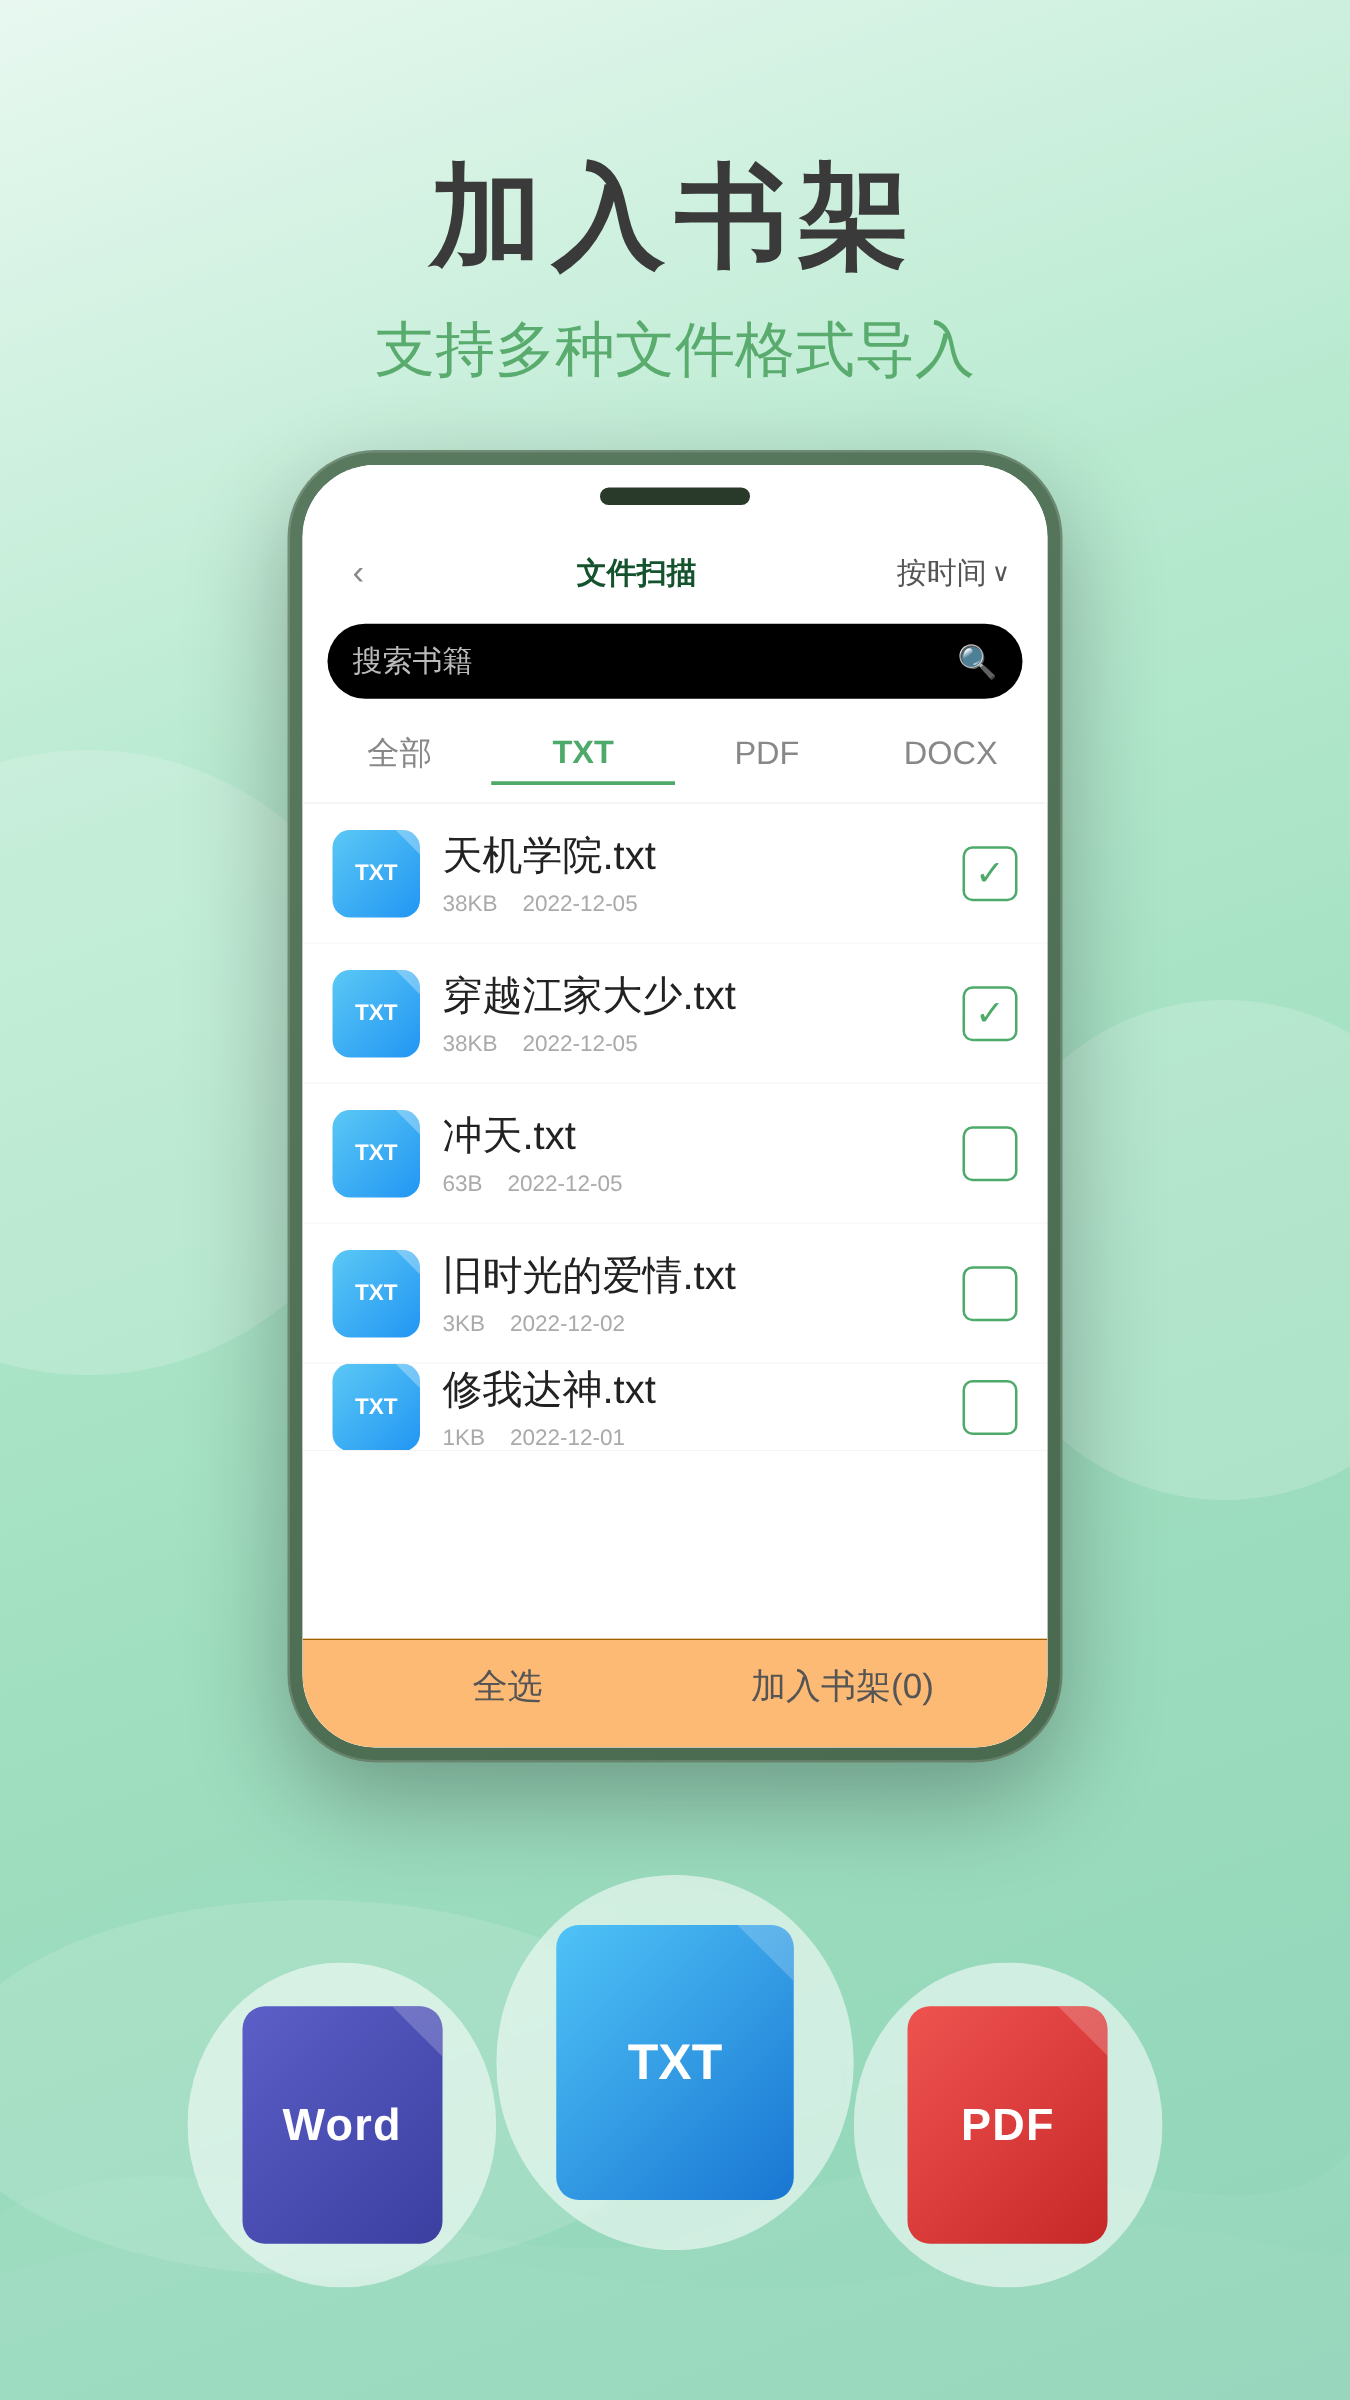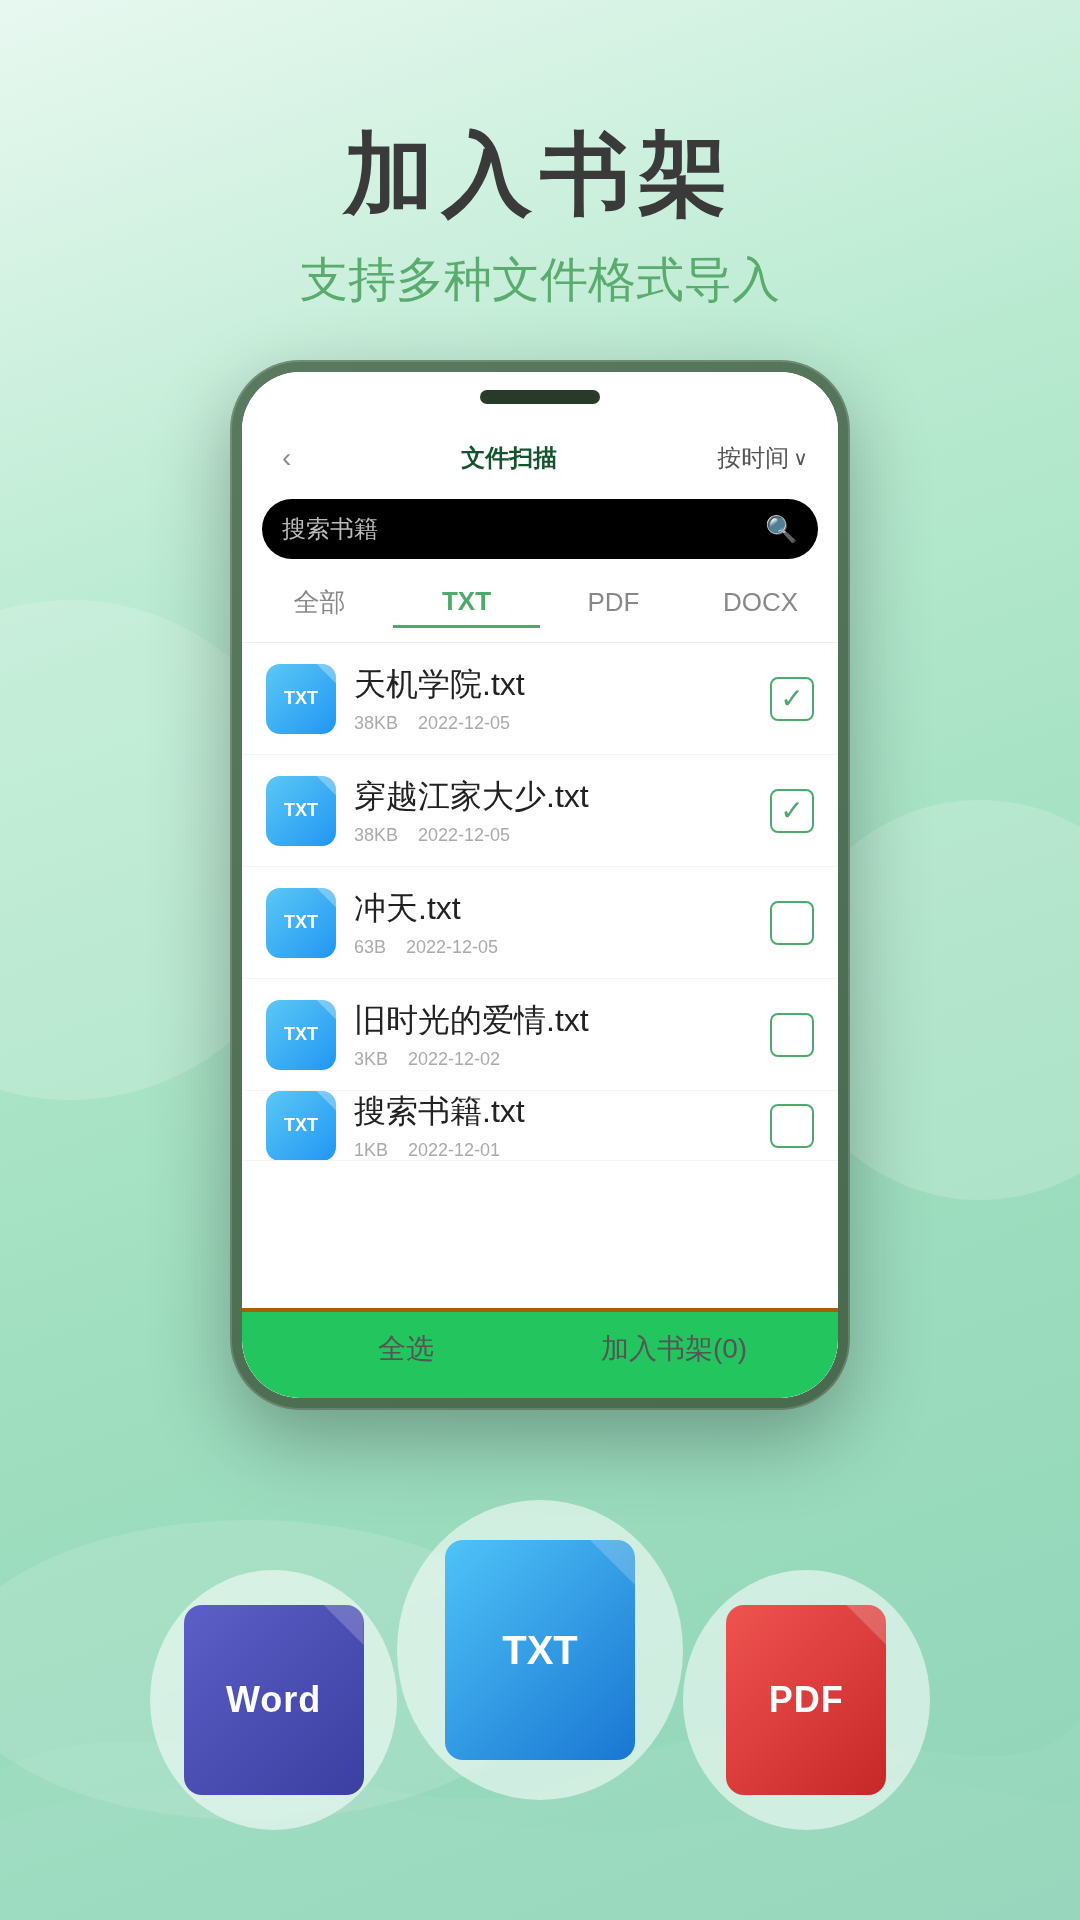--- a/index.html
+++ b/index.html
@@ -249,22 +249,22 @@
     .check-mark {
       font-size: 28px;
       color: #4daa6a;
       line-height: 1;
     }
 
     
     .bottom-bar {
       display: flex;
       padding: 18px 30px 30px;
-      background: #22c55e;
-      border-top: 4px solid #a16207;
+      background: #fdba74;
+      border-top: 1px solid #a16207;
     }
     .bottom-btn {
       flex: 1;
       text-align: center;
       font-size: 28px;
       color: #555;
     }
 
     
     .format-bubbles {
@@ -296,21 +296,21 @@
       height: 300px;
       margin-bottom: 30px;
     }
     .bubble-pdf {
       width: 260px;
       height: 260px;
     }
 
     
     .word-icon {
-      width: 180px;
+      width: 160px;
       height: 190px;
       background: linear-gradient(135deg, #5b5fc7, #3b3fa0);
       border-radius: 18px 18px 18px 18px;
       display: flex;
       align-items: center;
       justify-content: center;
       position: relative;
     }
     .word-icon::before {
       content: '';
@@ -502,21 +502,21 @@
               </div>
             </div>
             <div class="file-checkbox"></div>
           </div>
 
           <div class="file-item file-item-partial">
             <div class="file-icon">
               <span>TXT</span>
             </div>
             <div class="file-info">
-              <div class="file-name">搜索书籍.txt</div>
+              <div class="file-name">修我达神.txt</div>
               <div class="file-meta">
                 <span>1KB</span>
                 <span>2022-12-01</span>
               </div>
             </div>
             <div class="file-checkbox"></div>
           </div>
         </div>
 
         <div class="bottom-bar">

